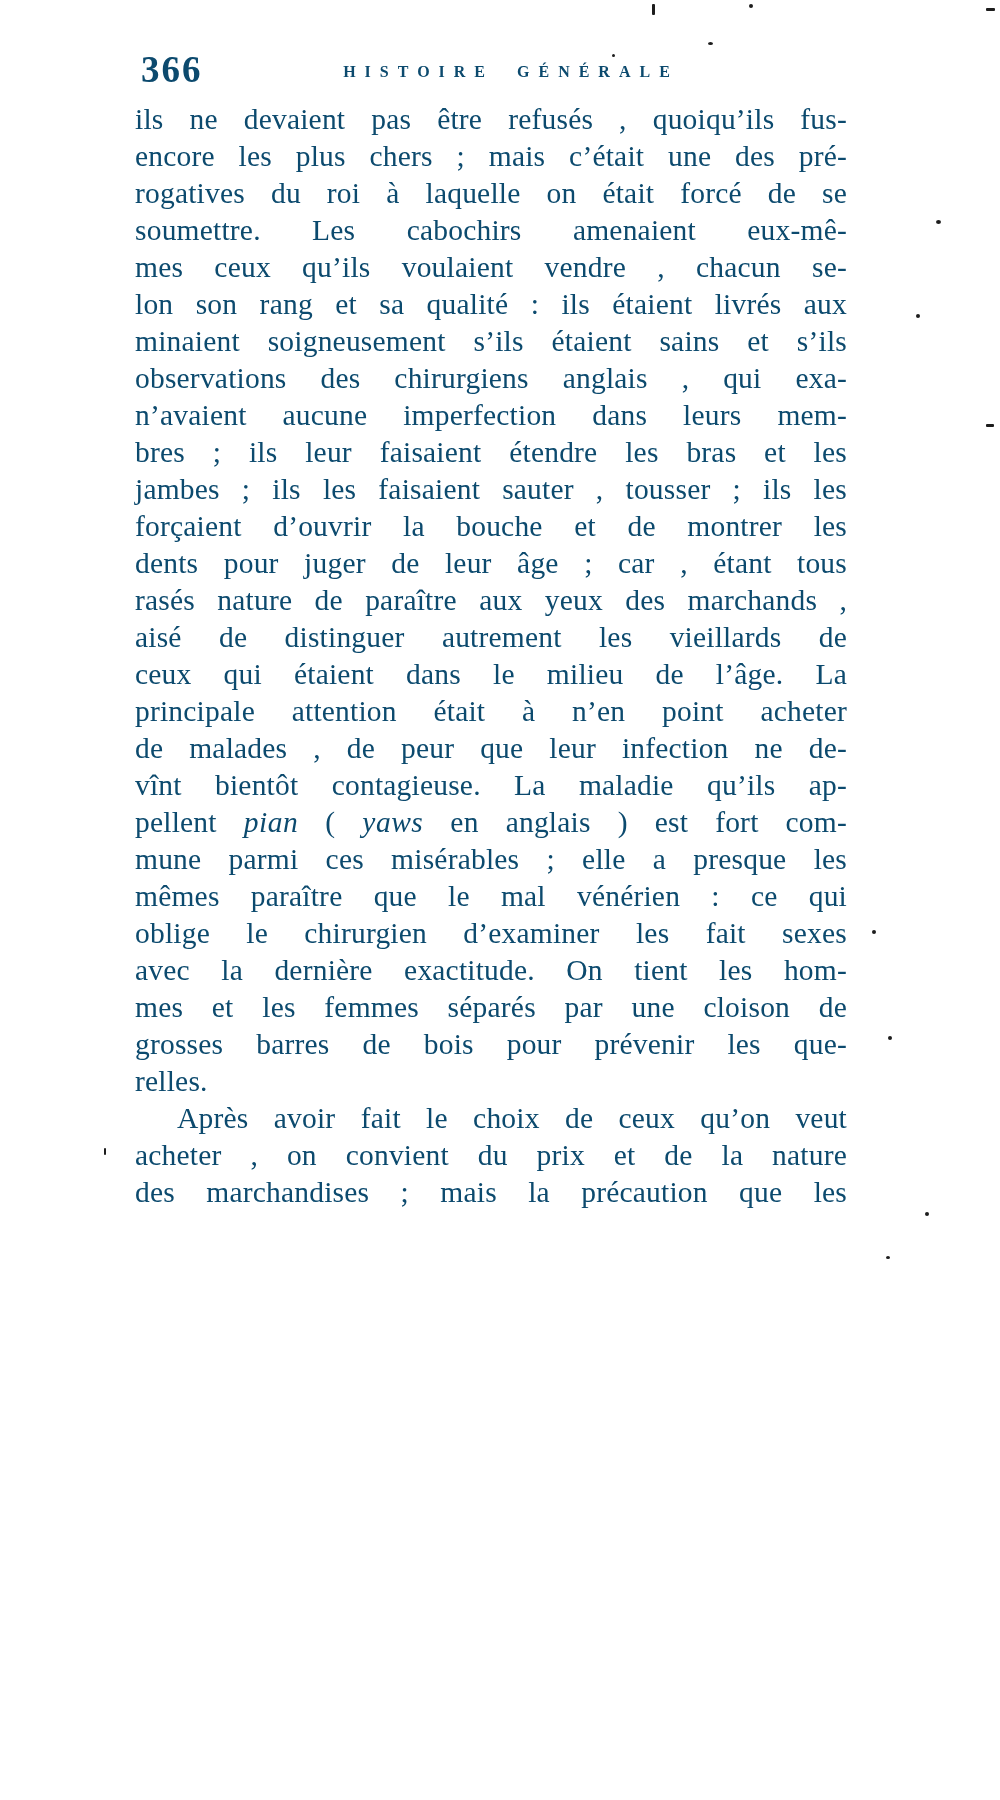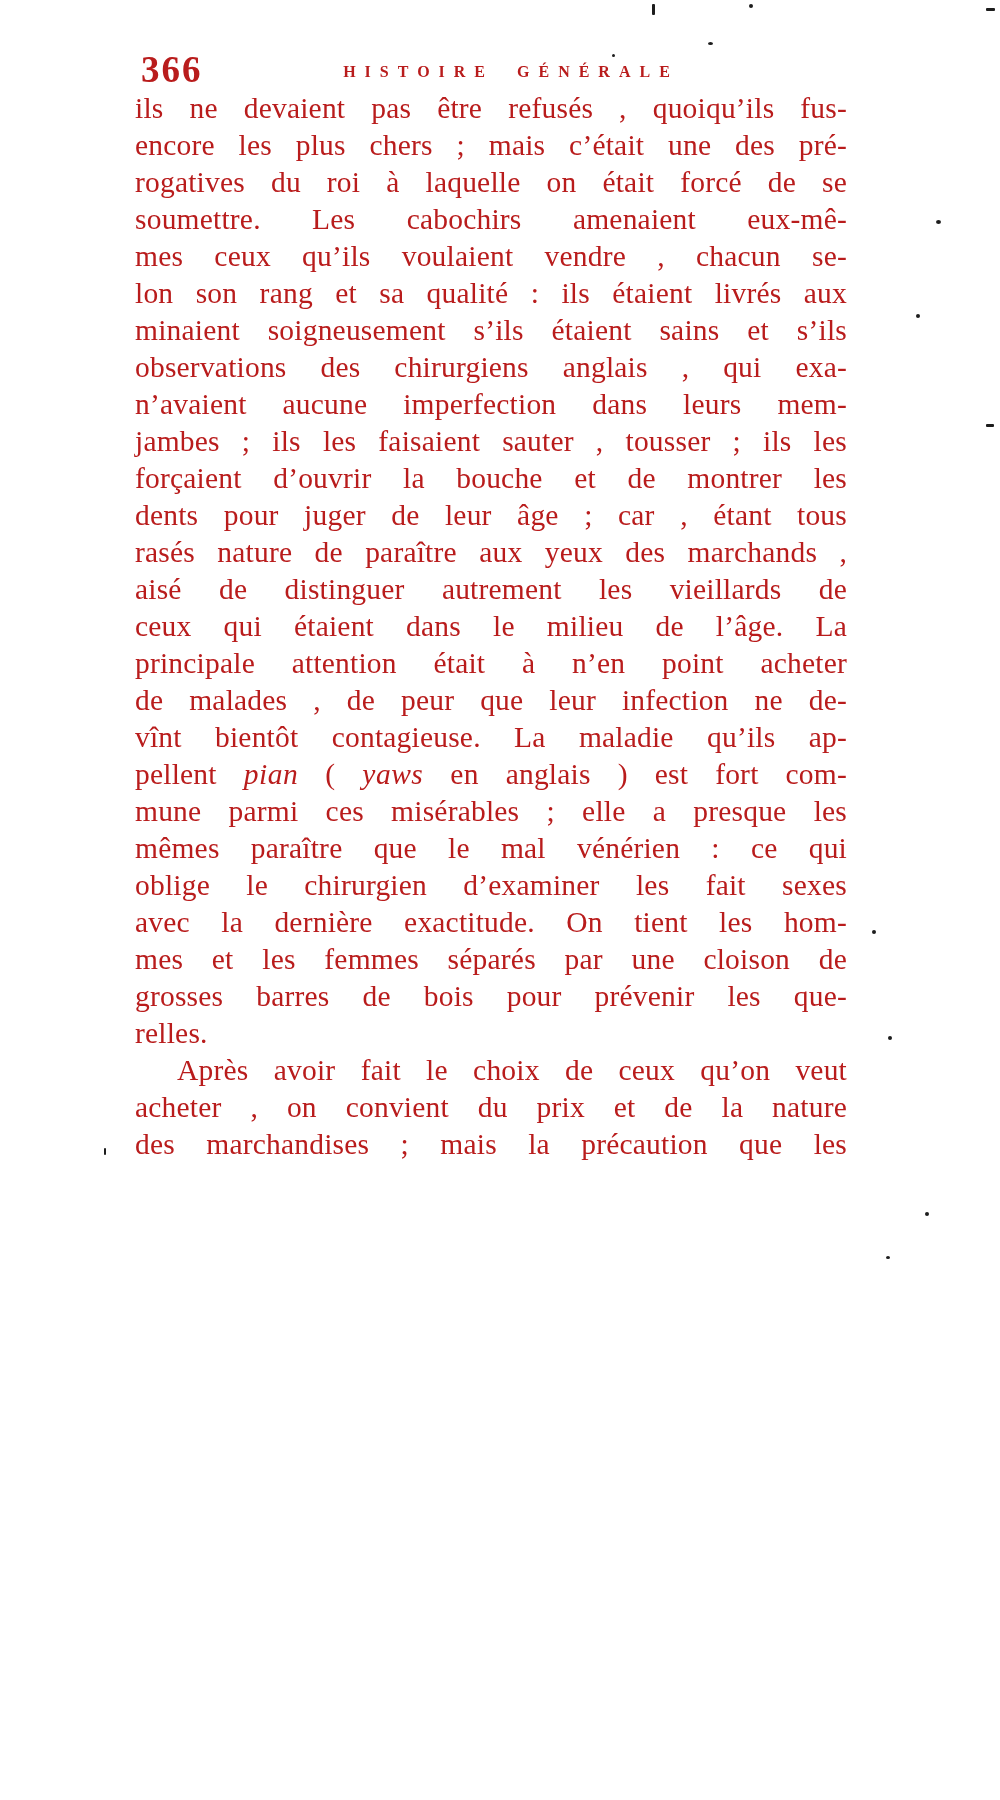--- a/index.html
+++ b/index.html
@@ -3,21 +3,21 @@
 <meta charset="utf-8">
 <style>
   html, body { margin: 0; padding: 0; }
   body { background: #ffffff; }
 
   .page {
     position: relative;
     width: 1000px;
     height: 1312px;
     background: #ffffff;
-    color: #b91c1c;
+    color: #0c4a6e;
     font-family: "Liberation Serif", "DejaVu Serif", serif;
     overflow: hidden;
   }
 
   
   .running-head {
     position: absolute;
     top: 50px;
     left: 135px;
     width: 712px;
@@ -42,21 +42,21 @@
     font-weight: 700;
     letter-spacing: 9px;
     word-spacing: 10px;
     line-height: 30px;
   }
 
   
   .text-column {
     position: absolute;
     left: 135px;
-    top: 90px;
+    top: 101px;
     width: 712px;
     font-size: 29.5px;
     line-height: 37px;
     font-weight: 500;
     letter-spacing: 0.2px;
   }
   .line {
     text-align: justify;
     text-align-last: justify;
     white-space: normal;
@@ -86,20 +86,21 @@
   <main class="text-column">
       <div class="line"><span>ils ne devaient pas être refusés , quoiqu’ils fus-</span></div>
       <div class="line"><span>encore les plus chers ; mais c’était une des pré-</span></div>
       <div class="line"><span>rogatives du roi à laquelle on était forcé de se</span></div>
       <div class="line"><span>soumettre. Les cabochirs amenaient eux-mê-</span></div>
       <div class="line"><span>mes ceux qu’ils voulaient vendre , chacun se-</span></div>
       <div class="line"><span>lon son rang et sa qualité : ils étaient livrés aux</span></div>
       <div class="line"><span>minaient soigneusement s’ils étaient sains et s’ils</span></div>
       <div class="line"><span>observations des chirurgiens anglais , qui exa-</span></div>
       <div class="line"><span>n’avaient aucune imperfection dans leurs mem-</span></div>
+      <div class="line"><span>bres ; ils leur faisaient étendre les bras et les</span></div>
       <div class="line"><span>jambes ; ils les faisaient sauter , tousser ; ils les</span></div>
       <div class="line"><span>forçaient d’ouvrir la bouche et de montrer les</span></div>
       <div class="line"><span>dents pour juger de leur âge ; car , étant tous</span></div>
       <div class="line"><span>rasés nature de paraître aux yeux des marchands ,</span></div>
       <div class="line"><span>aisé de distinguer autrement les vieillards de</span></div>
       <div class="line"><span>ceux qui étaient dans le milieu de l’âge. La</span></div>
       <div class="line"><span>principale attention était à n’en point acheter</span></div>
       <div class="line"><span>de malades , de peur que leur infection ne de-</span></div>
       <div class="line"><span>vînt bientôt contagieuse. La maladie qu’ils ap-</span></div>
       <div class="line"><span>pellent </span><em>pian</em><span> ( </span><em>yaws</em><span> en anglais ) est fort com-</span></div>

